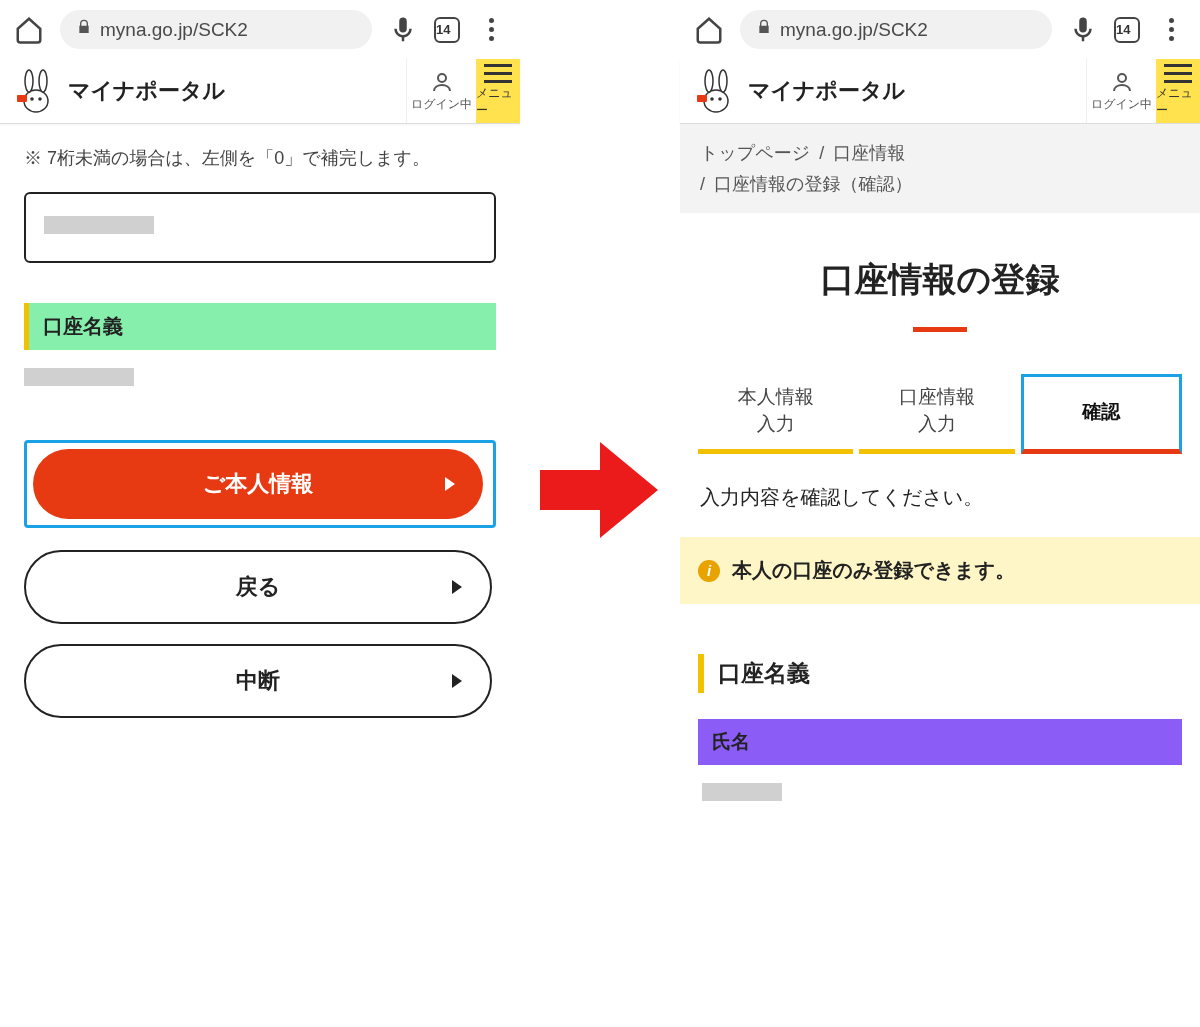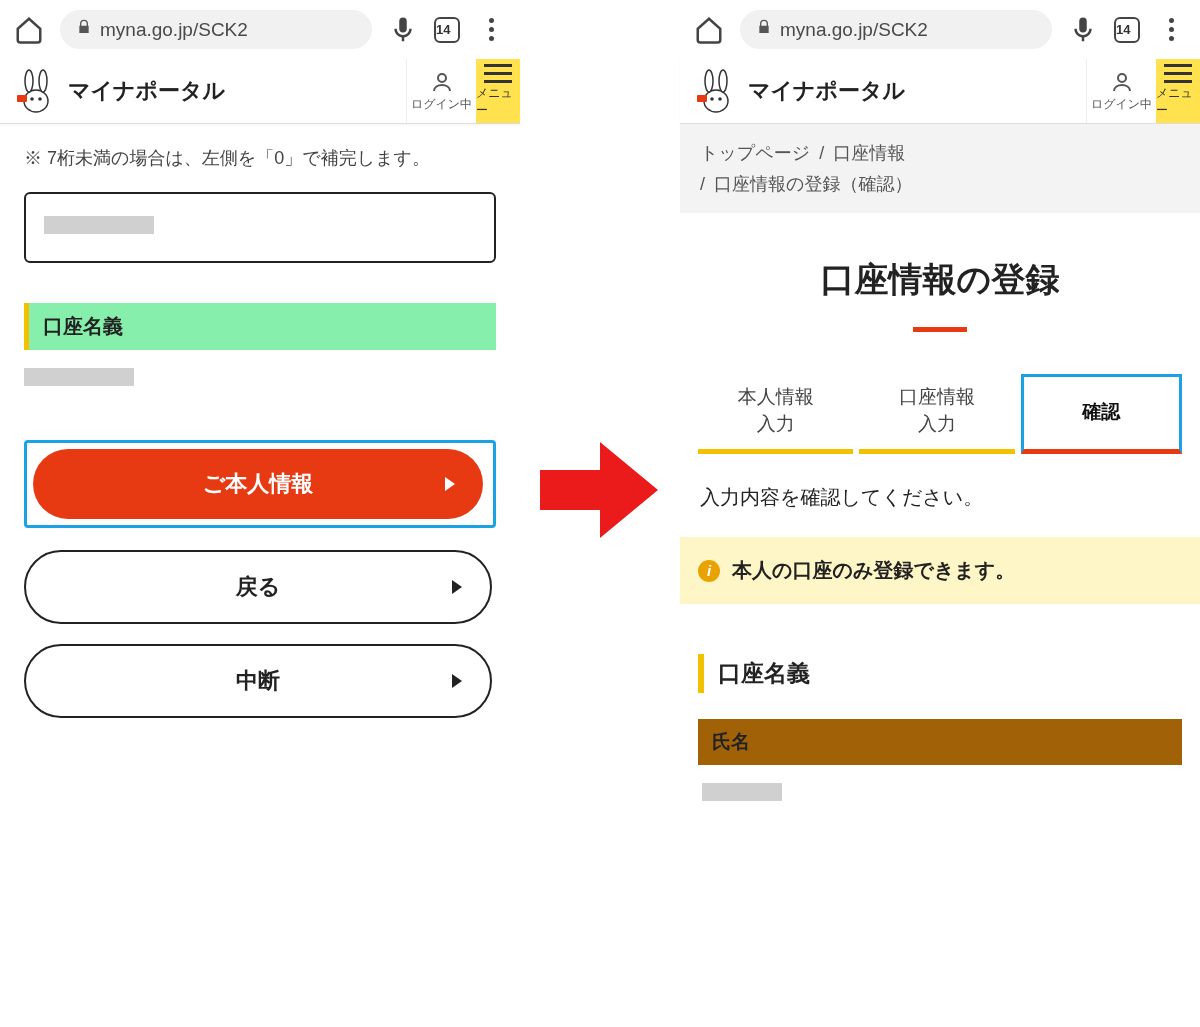--- a/index.html
+++ b/index.html
@@ -272,21 +272,21 @@
     background: #e8a300;
     color: #fff;
     font-size: 15px;
     display: flex;
     align-items: center;
     justify-content: center;
     font-style: italic;
     font-weight: 900;
   }
   .sub-banner {
-    background: #a16207;
+    background: #8b5cf6;
     padding: 10px 14px;
     font-size: 19px;
     font-weight: 700;
     color: #222;
     margin: 0 18px 18px;
   }
   .section-left-banner2 {
     border-left: 6px solid #f2c100;
     padding: 4px 14px;
     font-size: 23px;

